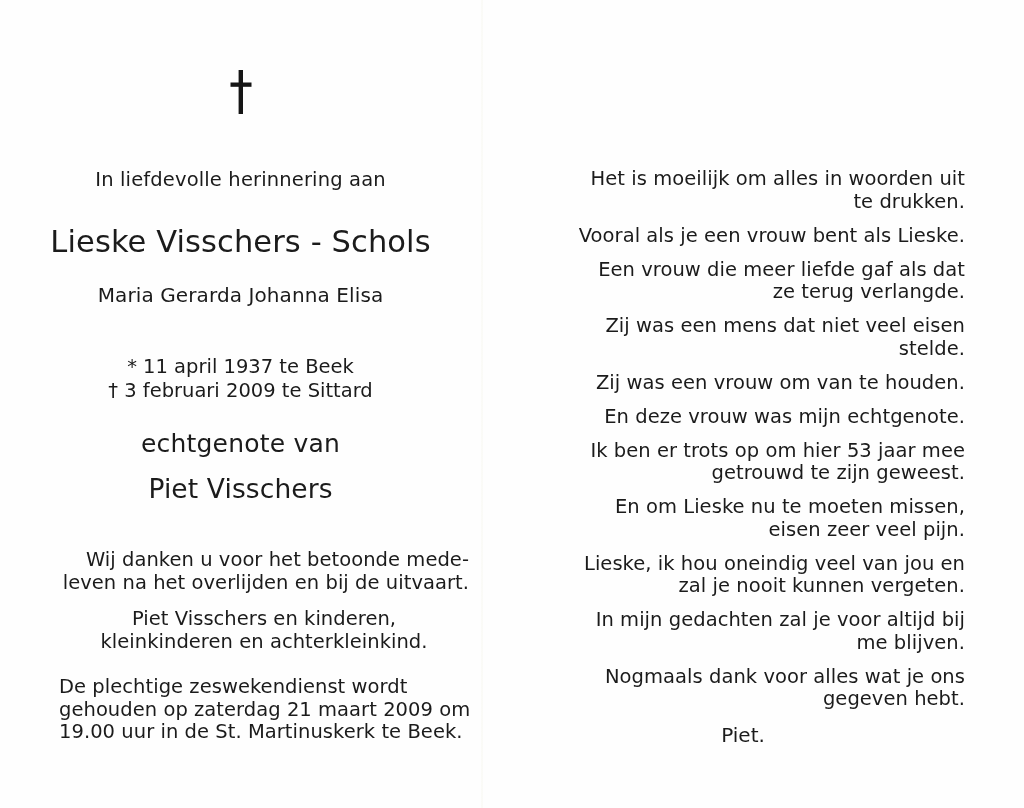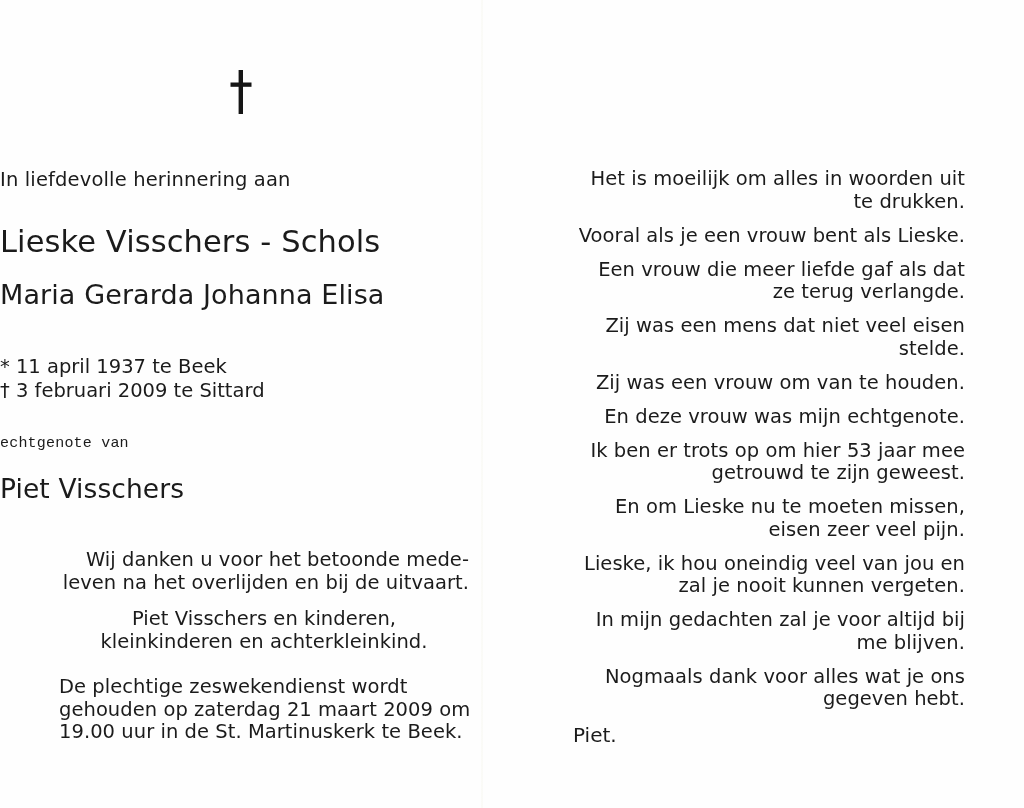--- a/index.html
+++ b/index.html
@@ -54,56 +54,55 @@
     text-align: center;
   }
   #cross-icon svg { display: inline-block; }
 
   .lblock {
     position: absolute;
     left: 0;
     width: 481px;
   }
 
-  .centered { }
+  .centered { text-align: center; }
 
   #intro-line {
     top: 168px;
     font-size: 19.5px;
     letter-spacing: 0.15px;
     line-height: 23px;
   }
 
   #deceased-name {
     top: 224px;
     font-size: 30.5px;
     line-height: 36px;
     letter-spacing: 0.1px;
   }
 
   #deceased-fullname {
     top: 281px;
-    font-size: 27px;
+    font-size: 20px;
     line-height: 28px;
     letter-spacing: 0.1px;
   }
 
   #dates-block {
     top: 355px;
     font-size: 19.5px;
     line-height: 24px;
   }
   #dates-block .dateline { white-space: nowrap; }
 
   #spouse-label {
     top: 432px;
-    font-size: 15px;
+    font-size: 25px;
     line-height: 24px;
     letter-spacing: 0.2px;
-    font-family: Liberation Mono, monospace;
   }
 
   #spouse-name {
     top: 473px;
     font-size: 26.5px;
     line-height: 32px;
     letter-spacing: 0.1px;
   }
 
   #thanks-block {
@@ -151,21 +150,21 @@
     margin: 0 0 11.5px 0;
     text-align: right;
   }
   .stanza:last-of-type { margin-bottom: 0; }
 
   #signature {
     position: absolute;
     left: 573px;
     top: 723px;
     width: 340px;
-    text-align: left;
+    text-align: center;
     font-size: 20px;
     line-height: 24px;
   }
 </style>
 </head>
 <body>
 
 <div id="card">
 
   <div id="fold"></div>

